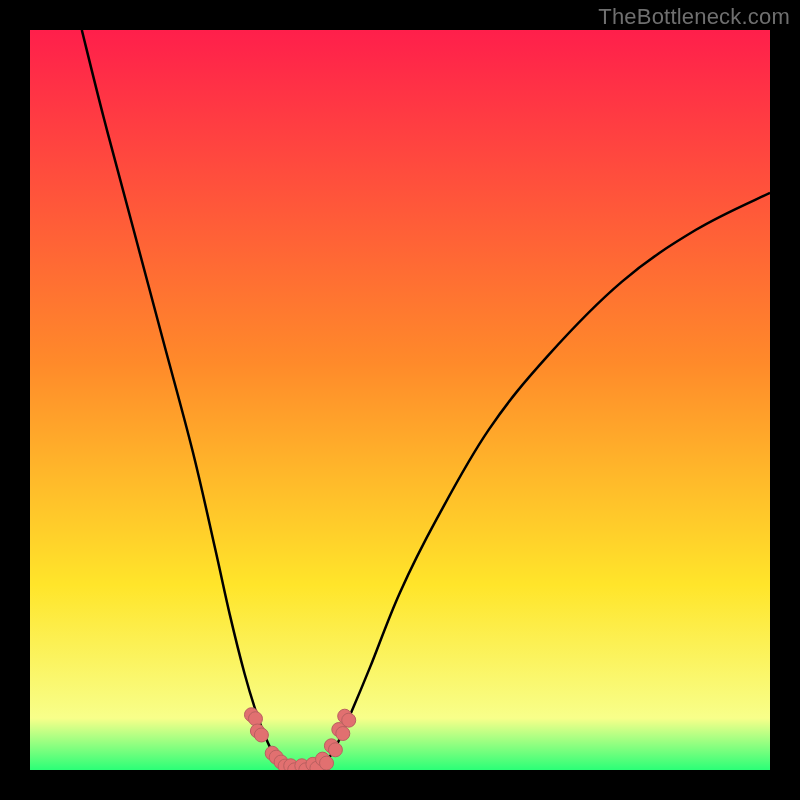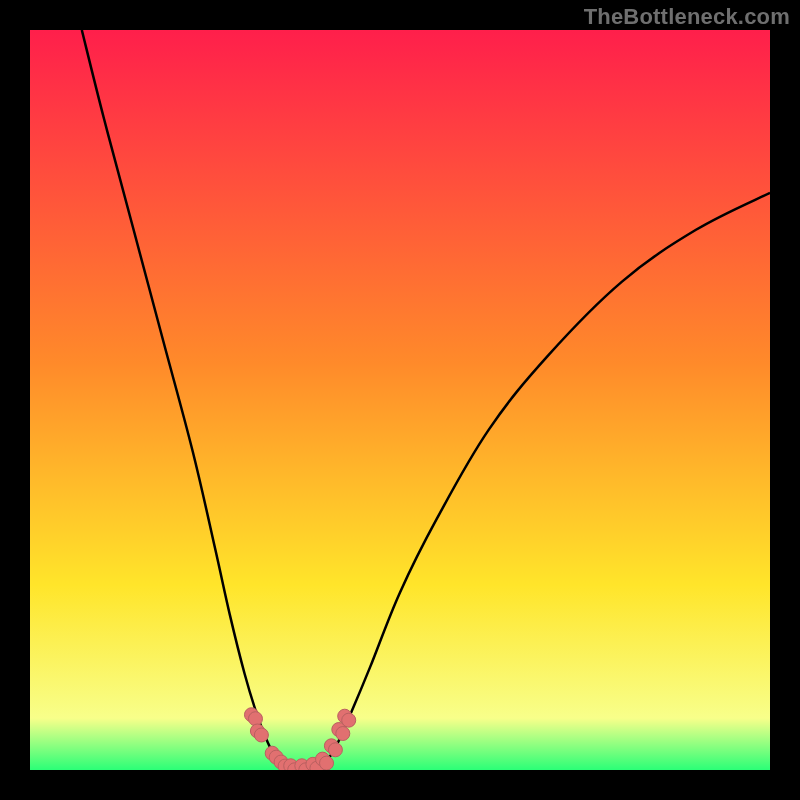--- a/index.html
+++ b/index.html
@@ -28,21 +28,21 @@
   }
   .plot svg {
     display: block;
   }
   .watermark {
     position: absolute;
     top: 4px;
     right: 10px;
     font-family: Arial, Helvetica, sans-serif;
     font-size: 22px;
-    font-weight: 700;
+    font-weight: 400;
     color: #6f6f6f;
     letter-spacing: 0.2px;
   }
 </style>
 </head>
 <body>
 
 <div class="frame">
   <div class="plot">
     <svg id="chart-svg" width="740" height="740" viewBox="0 0 740 740">

